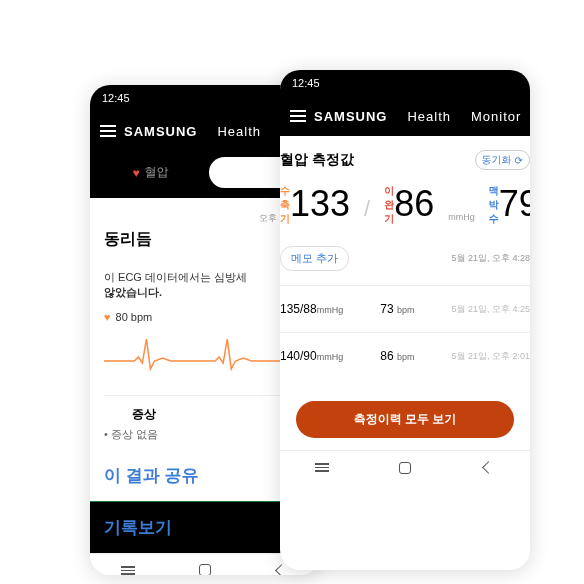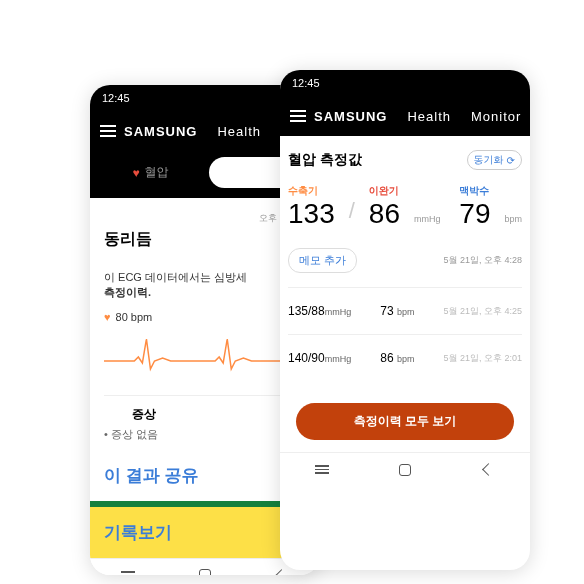--- a/index.html
+++ b/index.html
@@ -32,35 +32,35 @@
 .bpm-row .heart-icon { color: #ff8c42; }
 
 .ecg-chart { height: 50px; margin-top: 8px; position: relative; }
 .ecg-chart svg { width: 100%; height: 100%; }
 
 .symptoms { margin-top: 14px; border-top: 1px solid #eee; padding-top: 10px; }
 .symptoms-label { font-size: 12px; font-weight: 600; margin-left: 28px; }
 .symptoms-val { font-size: 11px; color: #666; margin-top: 4px; }
 
 .link-row { color: #3b7dd8; font-size: 17px; font-weight: 600; padding: 14px 14px; }
-.link-row.secondary { background: #fde047; border-top: 6px solid #15803d; }
-
-
-.content { background: #fff; padding: 14px 8px; }
+.link-row.secondary { background: #000000; border-top: 1px solid #15803d; }
+
+
+.content { background: #fff; padding: 14px 0; }
 .content-header { display: flex; justify-content: space-between; align-items: center; }
 .content-title { font-size: 14px; font-weight: 700; }
 .sync-btn { font-size: 10px; color: #3b7dd8; border: 1px solid #ccc; border-radius: 10px; padding: 2px 6px; display: flex; align-items: center; gap: 3px; }
 
 .reading-main { display: flex; align-items: flex-end; gap: 14px; margin-top: 14px; }
-.reading-col { display: flex; flex-direction: column; }
+.reading-col { display: flex; flex-direction: row; }
 .reading-label { font-size: 10px; font-weight: 600; }
 .label-sys { color: #ff8c42; }
 .label-dia { color: #e74c3c; }
 .label-pulse { color: #3b7dd8; }
-.reading-val { font-size: 28px; font-weight: 300; color: #000; line-height: 1; margin-top: 2px; }
+.reading-val { font-size: 36px; font-weight: 300; color: #000; line-height: 1; margin-top: 2px; }
 .reading-unit { font-size: 9px; color: #999; align-self: flex-end; margin-bottom: 4px; }
 .reading-sep { font-size: 22px; color: #ccc; align-self: flex-end; margin-bottom: 4px; }
 
 .memo-row { display: flex; justify-content: space-between; align-items: center; margin-top: 20px; }
 .memo-btn { font-size: 11px; color: #3b7dd8; border: 1px solid #ddd; border-radius: 12px; padding: 4px 10px; }
 .memo-time { font-size: 9px; color: #999; }
 
 .history-item { display: flex; justify-content: space-between; align-items: center; padding: 16px 0; border-top: 1px solid #eee; }
 .history-item:first-child { margin-top: 14px; }
 .history-bp { font-size: 12px; color: #000; }
@@ -104,21 +104,21 @@
       <span class="heart">♥</span>
       <span>혈압</span>
     </div>
     <div class="tab active"></div>
   </div>
   <div class="card">
     <div class="timestamp-sm">오후 7:27에</div>
     <div class="card-title">동리듬</div>
     <div class="card-desc">
       <span>이 ECG 데이터에서는 심방세</span><br>
-      <strong>측정이력.</strong>
+      <strong>않았습니다.</strong>
     </div>
     <div class="bpm-row">
       <span class="heart-icon">♥</span>
       <span>80 bpm</span>
     </div>
     <div class="ecg-chart">
       <svg viewBox="0 0 200 50" preserveAspectRatio="none">
         <path d="M0,30 L30,30 L34,26 L38,32 L42,8 L46,38 L50,30 L58,27 L66,30 L110,30 L114,26 L118,32 L122,8 L126,38 L130,30 L138,27 L146,30 L200,30" stroke="#ff8c42" stroke-width="1.5" fill="none"></path>
       </svg>
     </div>

